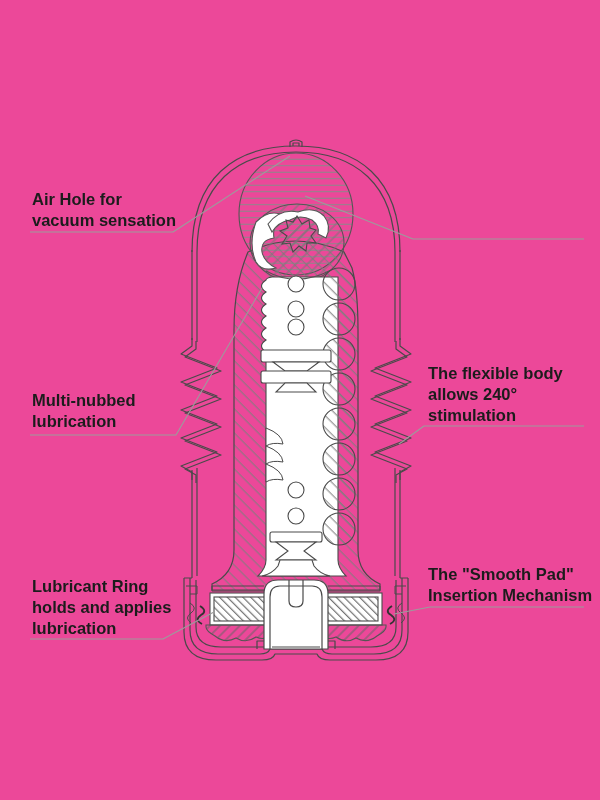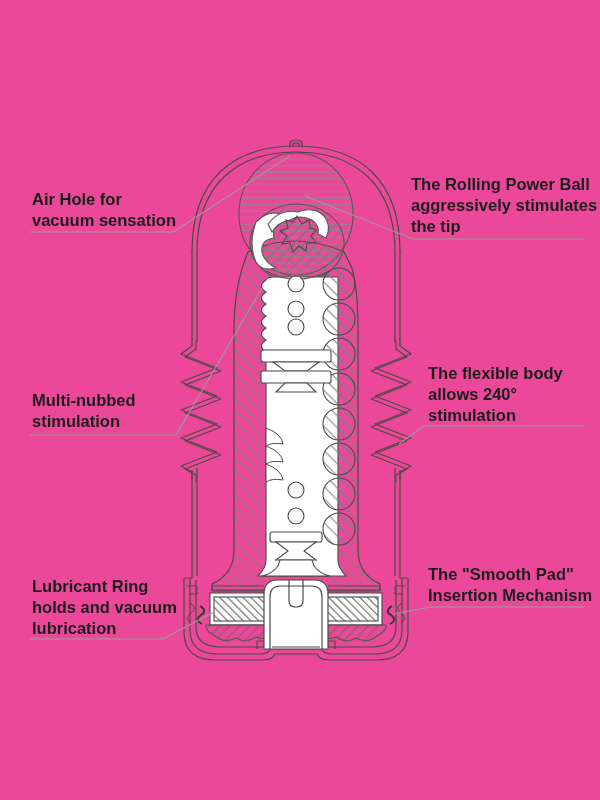--- a/index.html
+++ b/index.html
@@ -172,27 +172,24 @@
     <path d="M 584,239 L 413,239 L 305,196"></path>
     <path d="M 30,435 L 176,435 L 262,288"></path>
     <path d="M 584,426 L 424,426 L 399,444"></path>
     <path d="M 30,639 L 163,639 L 214,612"></path>
     <path d="M 584,607 L 430,607 L 394,614"></path>
   </g>
 </svg>
 
 <div class="label" style="left:32px;  top:189px;">Air Hole for
 vacuum sensation</div>
-<div class="label" style="left:411px; top:174px;">The Rolling Power Ball
-aggressively stimulates
-the tip</div>
 <div class="label" style="left:32px;  top:390px;">Multi-nubbed
-stimulation</div>
+lubrication</div>
 <div class="label" style="left:428px; top:363px;">The flexible body
 allows 240°
 stimulation</div>
 <div class="label" style="left:32px;  top:576px;">Lubricant Ring
-holds and vacuum
+holds and applies
 lubrication</div>
 <div class="label" style="left:428px; top:564px;">The "Smooth Pad"
 Insertion Mechanism</div>
 
 </div>
 
 </body></html>

